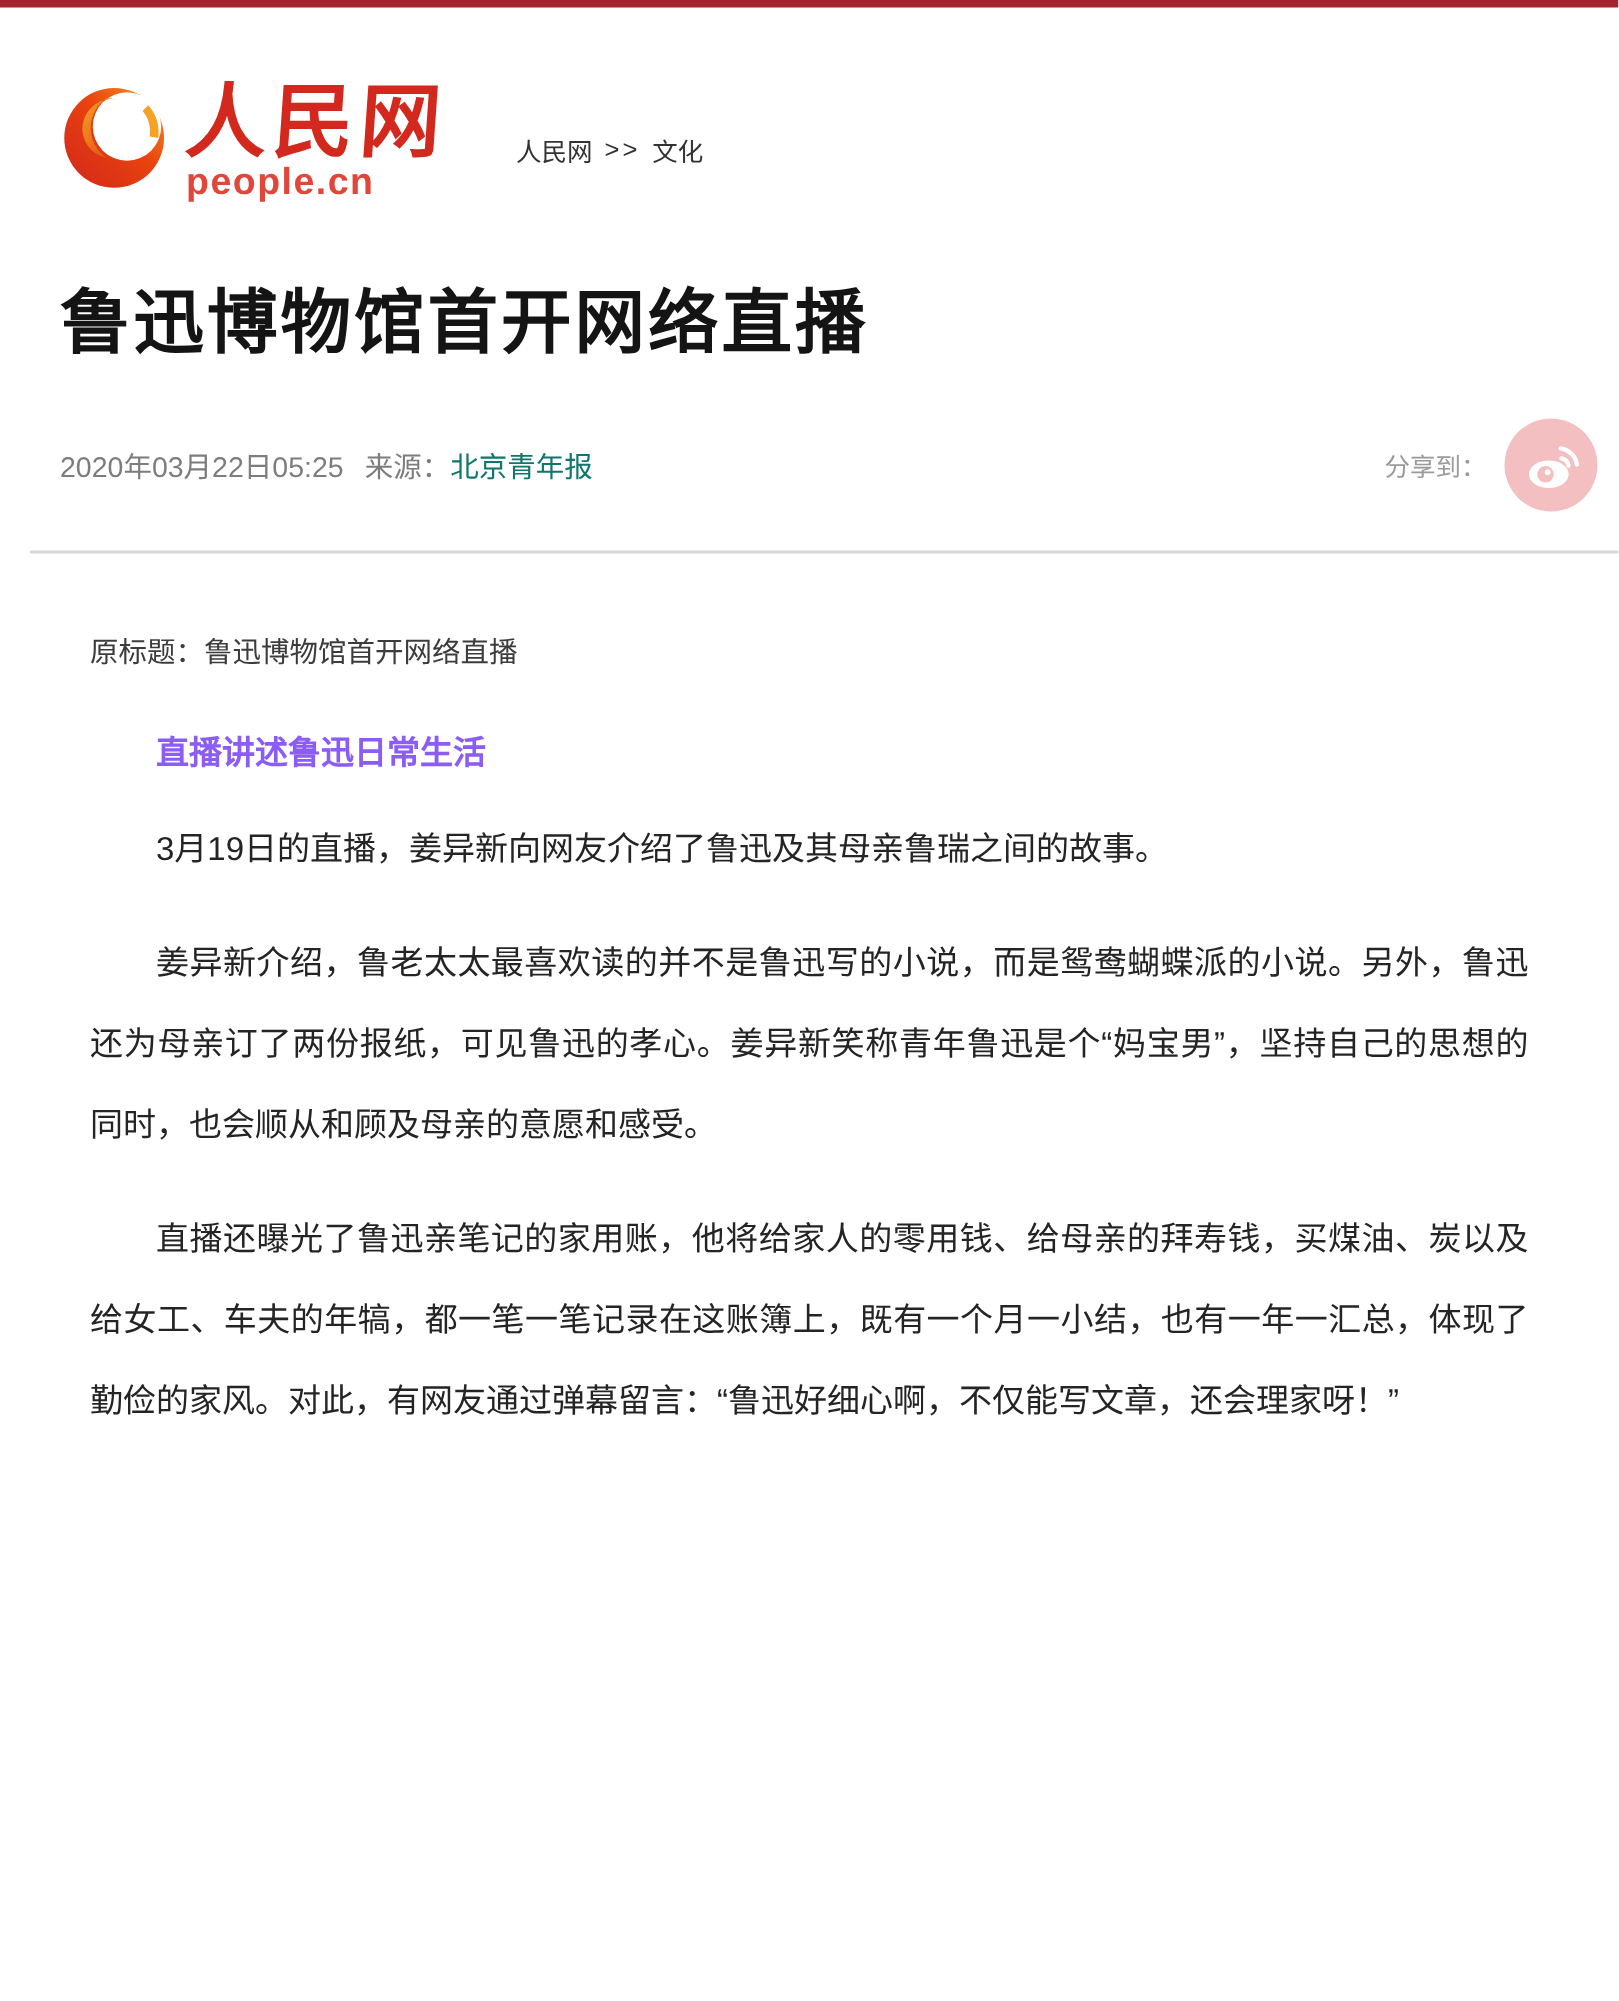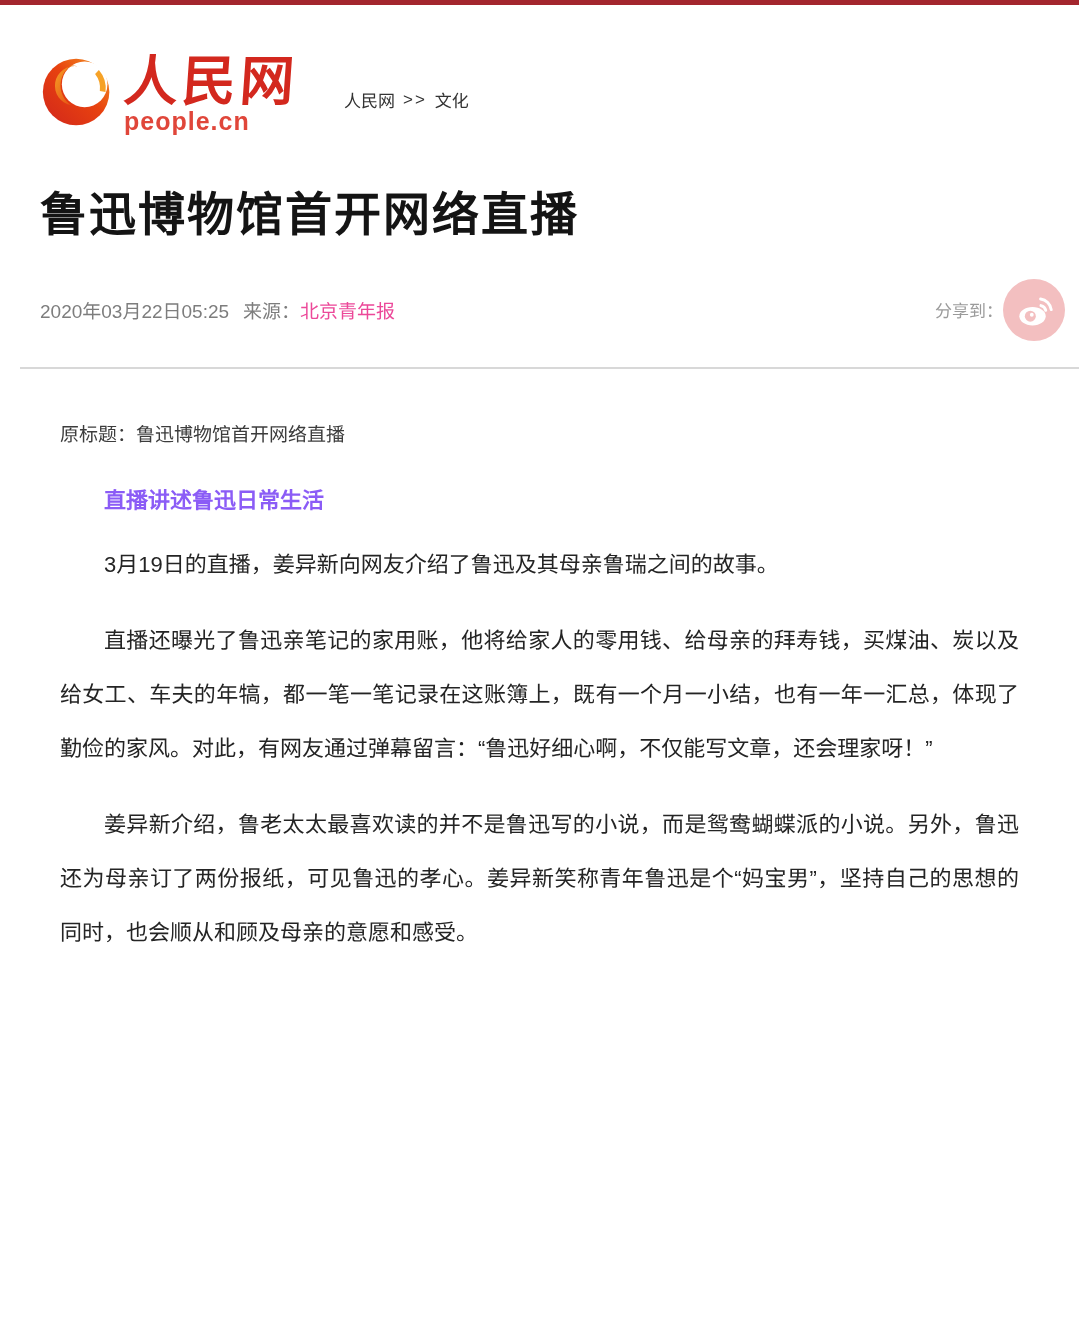--- a/index.html
+++ b/index.html
@@ -43,22 +43,22 @@
     color: #141414; letter-spacing: 2px;
   }
 
   
   .meta-row {
     display: flex; justify-content: space-between; align-items: center;
     margin: 34px 14px 0 40px;
   }
   .meta-left { font-size: 19px; color: #7d7d7d; }
   .meta-left .src { margin-left: 14px; }
-  .meta-left a { color: #ec4899; text-decoration: none; cursor: pointer; }
-  .meta-right { display: flex; align-items: center; }
+  .meta-left a { color: #0f766e; text-decoration: none; cursor: pointer; }
+  .meta-right { display: flex; align-items: center; gap: 12px; }
   .share-label { font-size: 17px; color: #9a9a9a; }
   .weibo-btn {
     width: 62px; height: 62px; border-radius: 50%;
     background: #f3bfc0; display: flex; align-items: center; justify-content: center;
     cursor: pointer; flex: 0 0 auto;
   }
   .weibo-btn svg { width: 44px; height: 44px; display: block; }
 
   
   hr.divider {
@@ -140,17 +140,17 @@
   <hr class="divider">
 
   <article>
     <p class="orig"><span>原标题：</span><span>鲁迅博物馆首开网络直播</span></p>
 
 
     <h2 class="sub">直播讲述鲁迅日常生活</h2>
 
     <p class="body">3月19日的直播，姜异新向网友介绍了鲁迅及其母亲鲁瑞之间的故事。</p>
 
+    <p class="body">姜异新介绍，鲁老太太最喜欢读的并不是鲁迅写的小说，而是鸳鸯蝴蝶派的小说。另外，鲁迅还为母亲订了两份报纸，可见鲁迅的孝心。姜异新笑称青年鲁迅是个“妈宝男”，坚持自己的思想的同时，也会顺从和顾及母亲的意愿和感受。</p>
+
     <p class="body">直播还曝光了鲁迅亲笔记的家用账，他将给家人的零用钱、给母亲的拜寿钱，买煤油、炭以及给女工、车夫的年犒，都一笔一笔记录在这账簿上，既有一个月一小结，也有一年一汇总，体现了勤俭的家风。对此，有网友通过弹幕留言：“鲁迅好细心啊，不仅能写文章，还会理家呀！”</p>
-
-    <p class="body">姜异新介绍，鲁老太太最喜欢读的并不是鲁迅写的小说，而是鸳鸯蝴蝶派的小说。另外，鲁迅还为母亲订了两份报纸，可见鲁迅的孝心。姜异新笑称青年鲁迅是个“妈宝男”，坚持自己的思想的同时，也会顺从和顾及母亲的意愿和感受。</p>
   </article>
 </main>
 
 </body></html>

